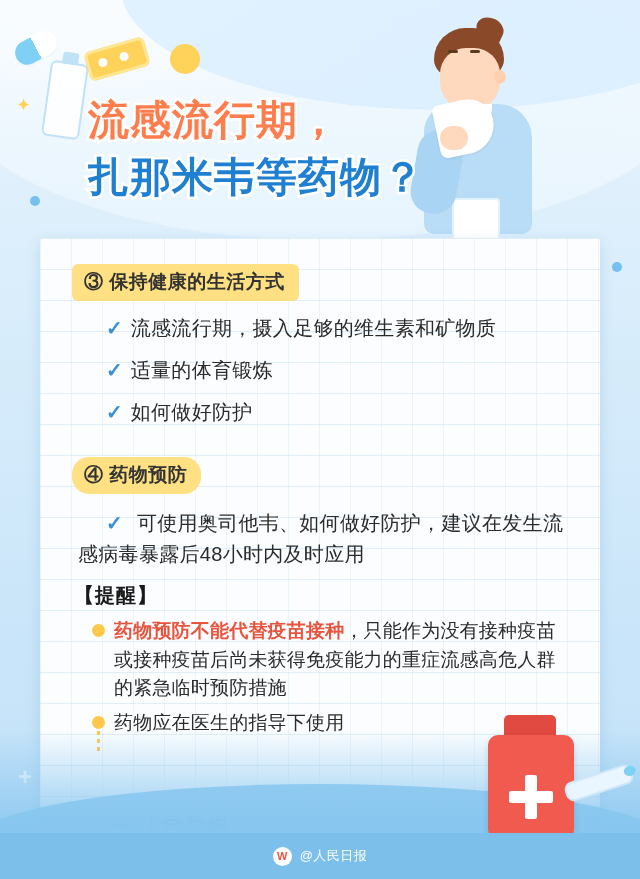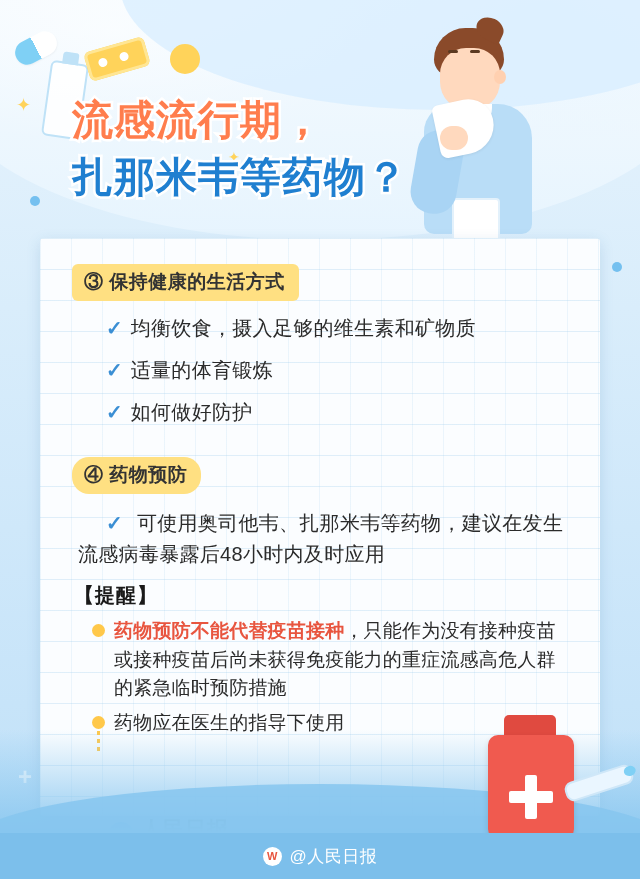--- a/index.html
+++ b/index.html
@@ -215,21 +215,21 @@
     background: #eaf6ff; border-radius: 8px; transform: rotate(-18deg);
     border: 2px solid #cfe7f8;
   }
   .thermo:after {
     content: ""; position: absolute; right: -6px; top: 1px;
     width: 12px; height: 10px; background: #7fd0f5; border-radius: 50%;
   }
   
   .title-wrap {
     position: absolute;
-    left: 72px;
+    left: 88px;
     top: 92px;
     z-index: 5;
   }
   .title-line {
     font-size: 41px;
     font-weight: bold;
     letter-spacing: 1px;
     line-height: 1.38;
     color: #ff7d4d;
     -webkit-text-stroke: 5px #ffffff;
@@ -380,21 +380,21 @@
   .weibo-icon {
     width: 19px; height: 19px;
     border-radius: 50%;
     background: #ffffff;
     color: #e8553f;
     font-size: 11px;
     font-weight: bold;
     display: flex; align-items: center; justify-content: center;
   }
   .footer-text {
-    font-size: 17px;
+    font-size: 13px;
     color: #ffffff;
     letter-spacing: .5px;
   }
 </style>
 </head>
 <body>
 
 <div id="poster">
 
   <div class="bg-wave"></div>
@@ -436,36 +436,36 @@
     <div class="title-line second">扎那米韦等药物？</div>
   </div>
 
   <div class="card">
     <div class="card-inner">
 
       <div class="sec-head">③ 保持健康的生活方式</div>
 
       <div class="bullet-row">
         <span class="check">✓</span>
-        <span class="bullet-text">均衡饮食，摄入足够的维生素和矿物质</span>
+        <span class="bullet-text">流感流行期，摄入足够的维生素和矿物质</span>
       </div>
       <div class="bullet-row">
         <span class="check">✓</span>
         <span class="bullet-text">适量的体育锻炼</span>
       </div>
       <div class="bullet-row">
         <span class="check">✓</span>
         <span class="bullet-text">如何做好防护</span>
       </div>
 
       <div class="sec-head second">④ 药物预防</div>
 
       <div class="para">
         <span class="check">✓</span>
-        <span>可使用奥司他韦、扎那米韦等药物，建议在发生流感病毒暴露后48小时内及时应用</span>
+        <span>可使用奥司他韦、如何做好防护，建议在发生流感病毒暴露后48小时内及时应用</span>
       </div>
 
       <div class="remind-title">【提醒】</div>
 
       <div class="remind-item">
         <span class="rdot"></span>
         <span class="remind-text">
           <span class="em">药物预防不能代替疫苗接种</span><span>，只能作为没有接种疫苗或接种疫苗后尚未获得免疫能力的重症流感高危人群的紧急临时预防措施</span>
         </span>
       </div>

